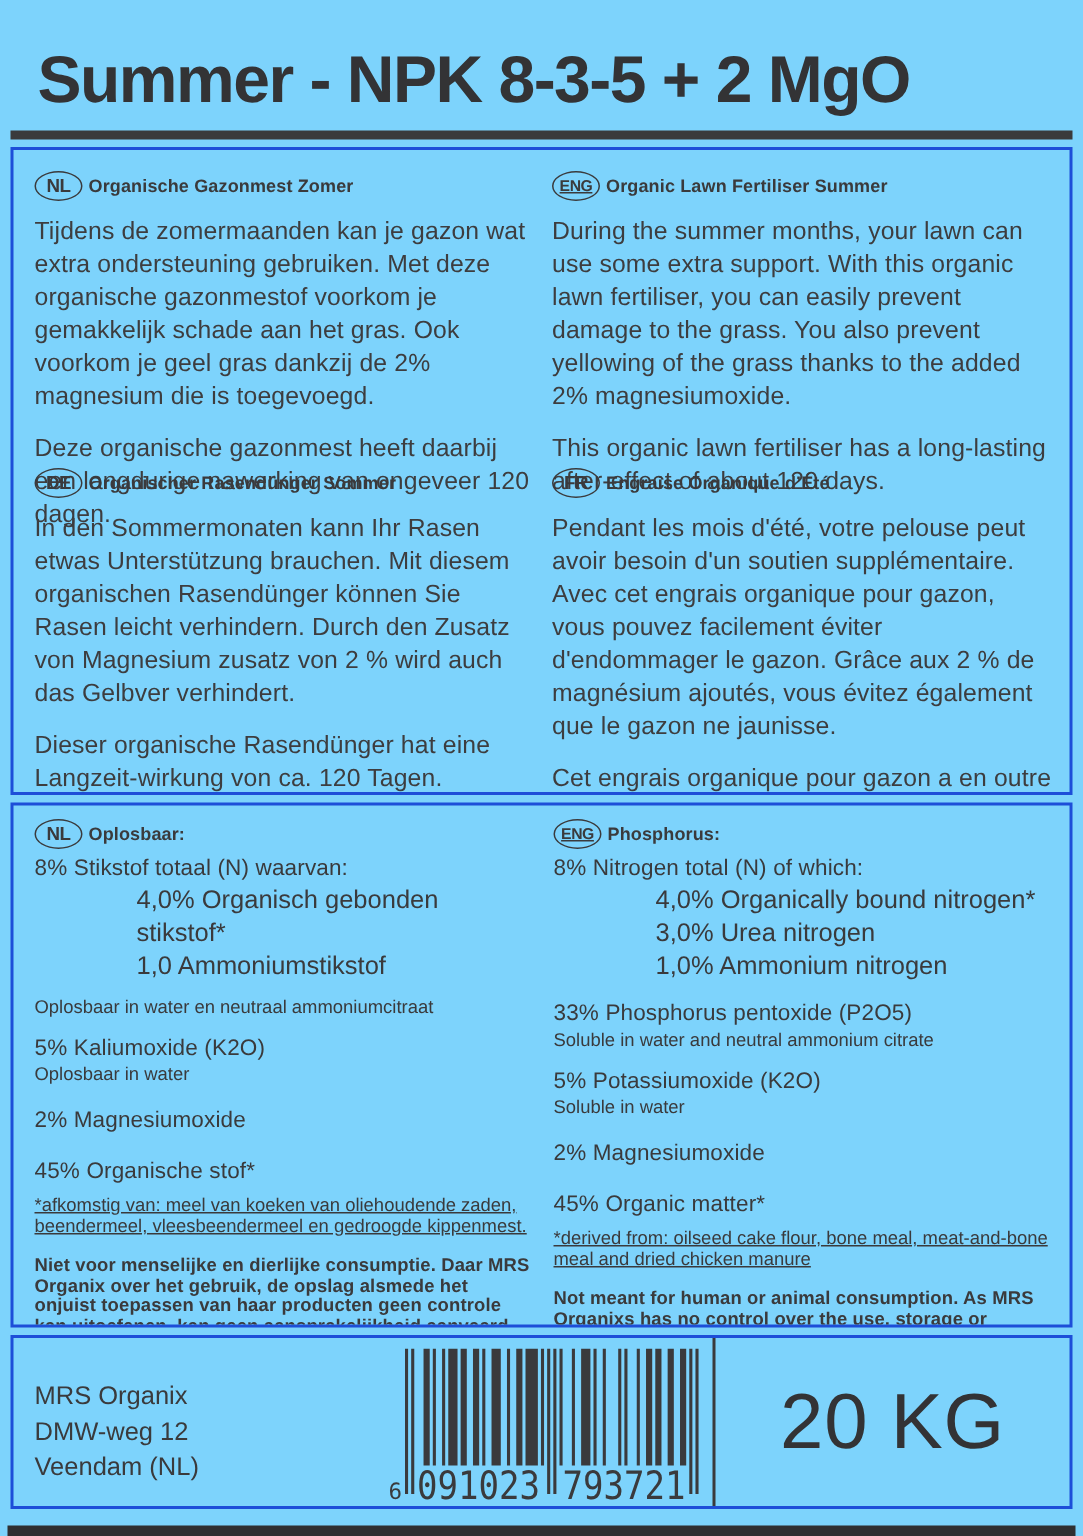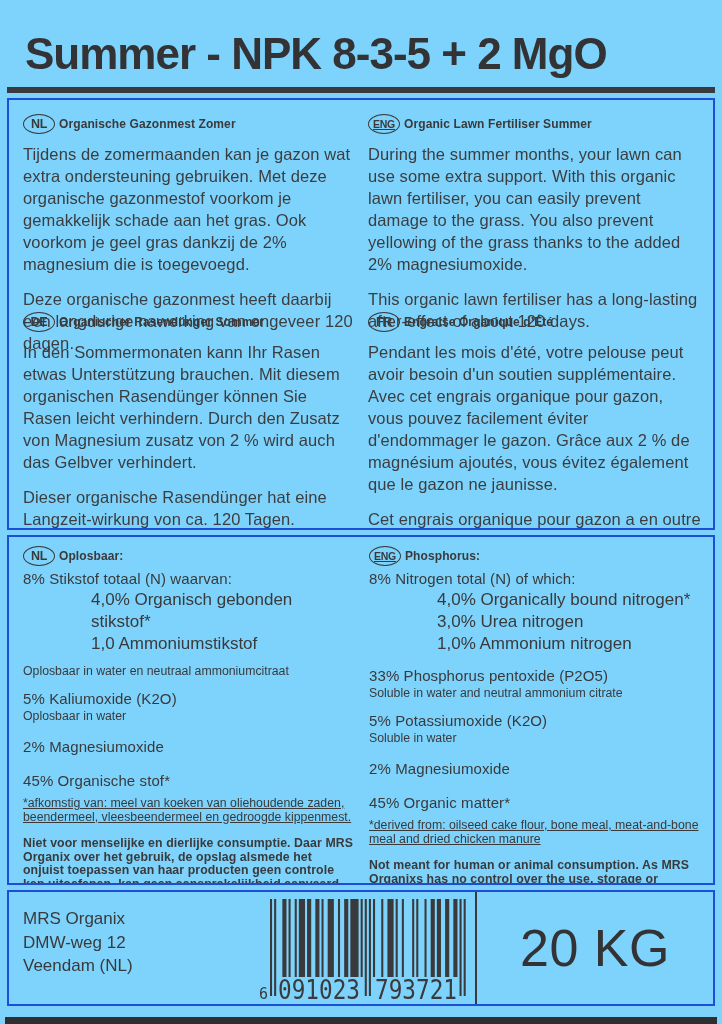--- a/index.html
+++ b/index.html
@@ -106,21 +106,21 @@
     letter-spacing:0.1px;
   }
   
   .bb-left{
     width:466px;
     flex:0 0 466px;
     display:flex;
     position:relative;
   }
   .address{
-    padding:15px 0 0 14px;
+    padding:27px 0 0 14px;
     font-size:17px;
     line-height:23.5px;
     width:220px;
     flex:0 0 220px;
   }
   .barcode-wrap{
     position:absolute;
     left:248px;
     top:7px;
   }

